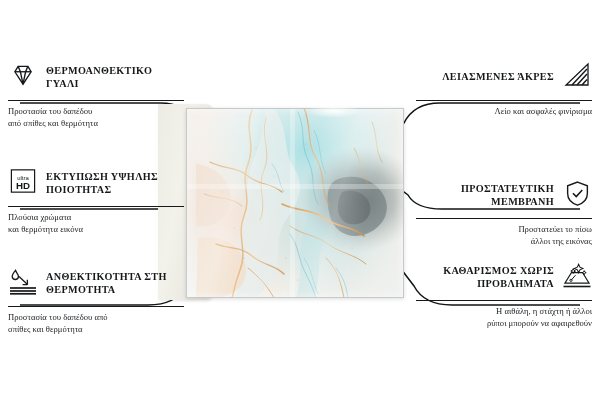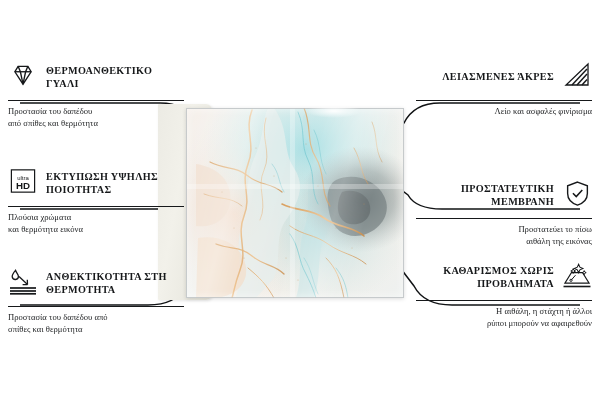--- a/index.html
+++ b/index.html
@@ -323,21 +323,21 @@
         <svg width="27" height="27" viewBox="0 0 26 26" fill="none" stroke="#16181a" stroke-width="1.35">
           <path d="M13 2 L22.5 5.6 V13 C22.5 18.6 18.4 22.4 13 24.2 C7.6 22.4 3.5 18.6 3.5 13 V5.6 Z"></path>
           <path d="M8.6 12.8 L11.8 16 L17.6 9.6" stroke-width="1.5"></path>
         </svg>
       </span>
       <span class="feat-title">ΠΡΟΣΤΑΤΕΥΤΙΚΗ
 ΜΕΜΒΡΑΝΗ</span>
     </div>
     <div class="rule"></div>
     <div class="feat-desc">Προστατεύει το πίσω
-αιθάλη της εικόνας</div>
+άλλοι της εικόνας</div>
   </div>
 
   <div class="feature right" style="top:258px">
     <div class="feat-head">
       <span class="feat-icon">
         <svg width="30" height="28" viewBox="0 0 30 28" fill="none" stroke="#16181a" stroke-width="1.25">
           <path d="M3 21 L9.5 10.5 H20.5 L27 21 Z"></path>
           <path d="M1.5 24.5 H28.5" stroke-width="1.6"></path>
           <path d="M9.5 17.8 L13.5 13.2" stroke-width="1"></path>
           <circle cx="9" cy="18.3" r="1.1" stroke-width="1"></circle>

